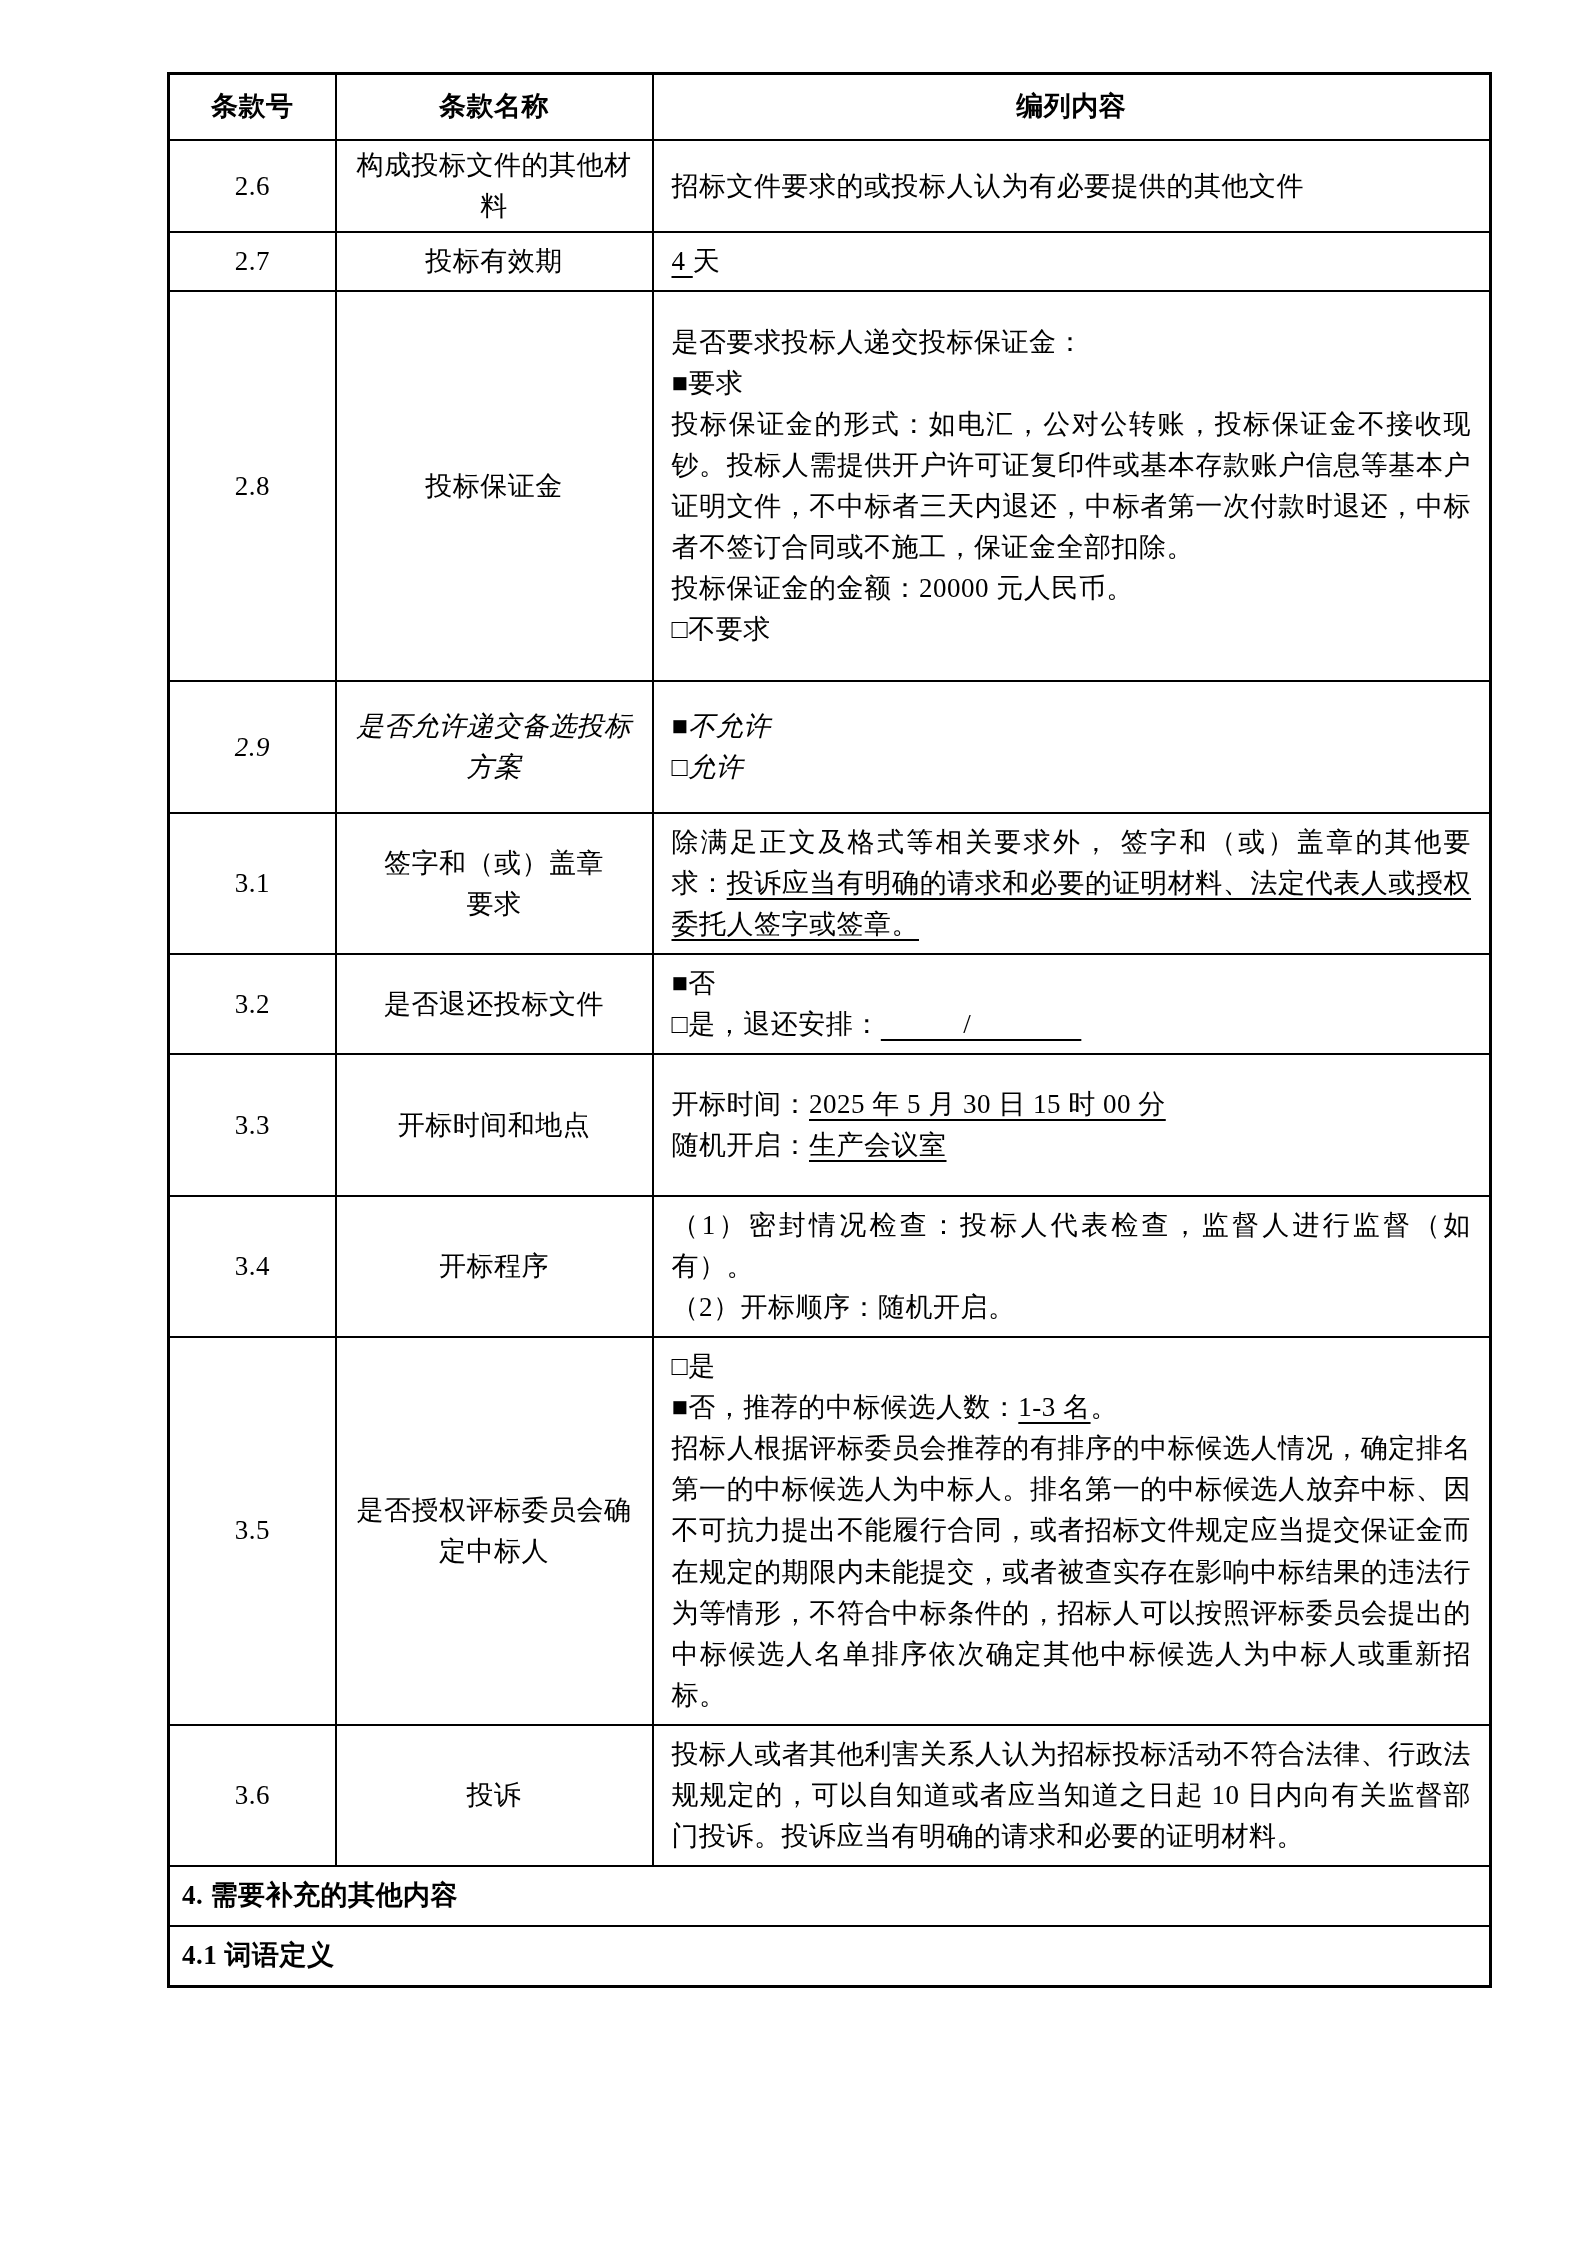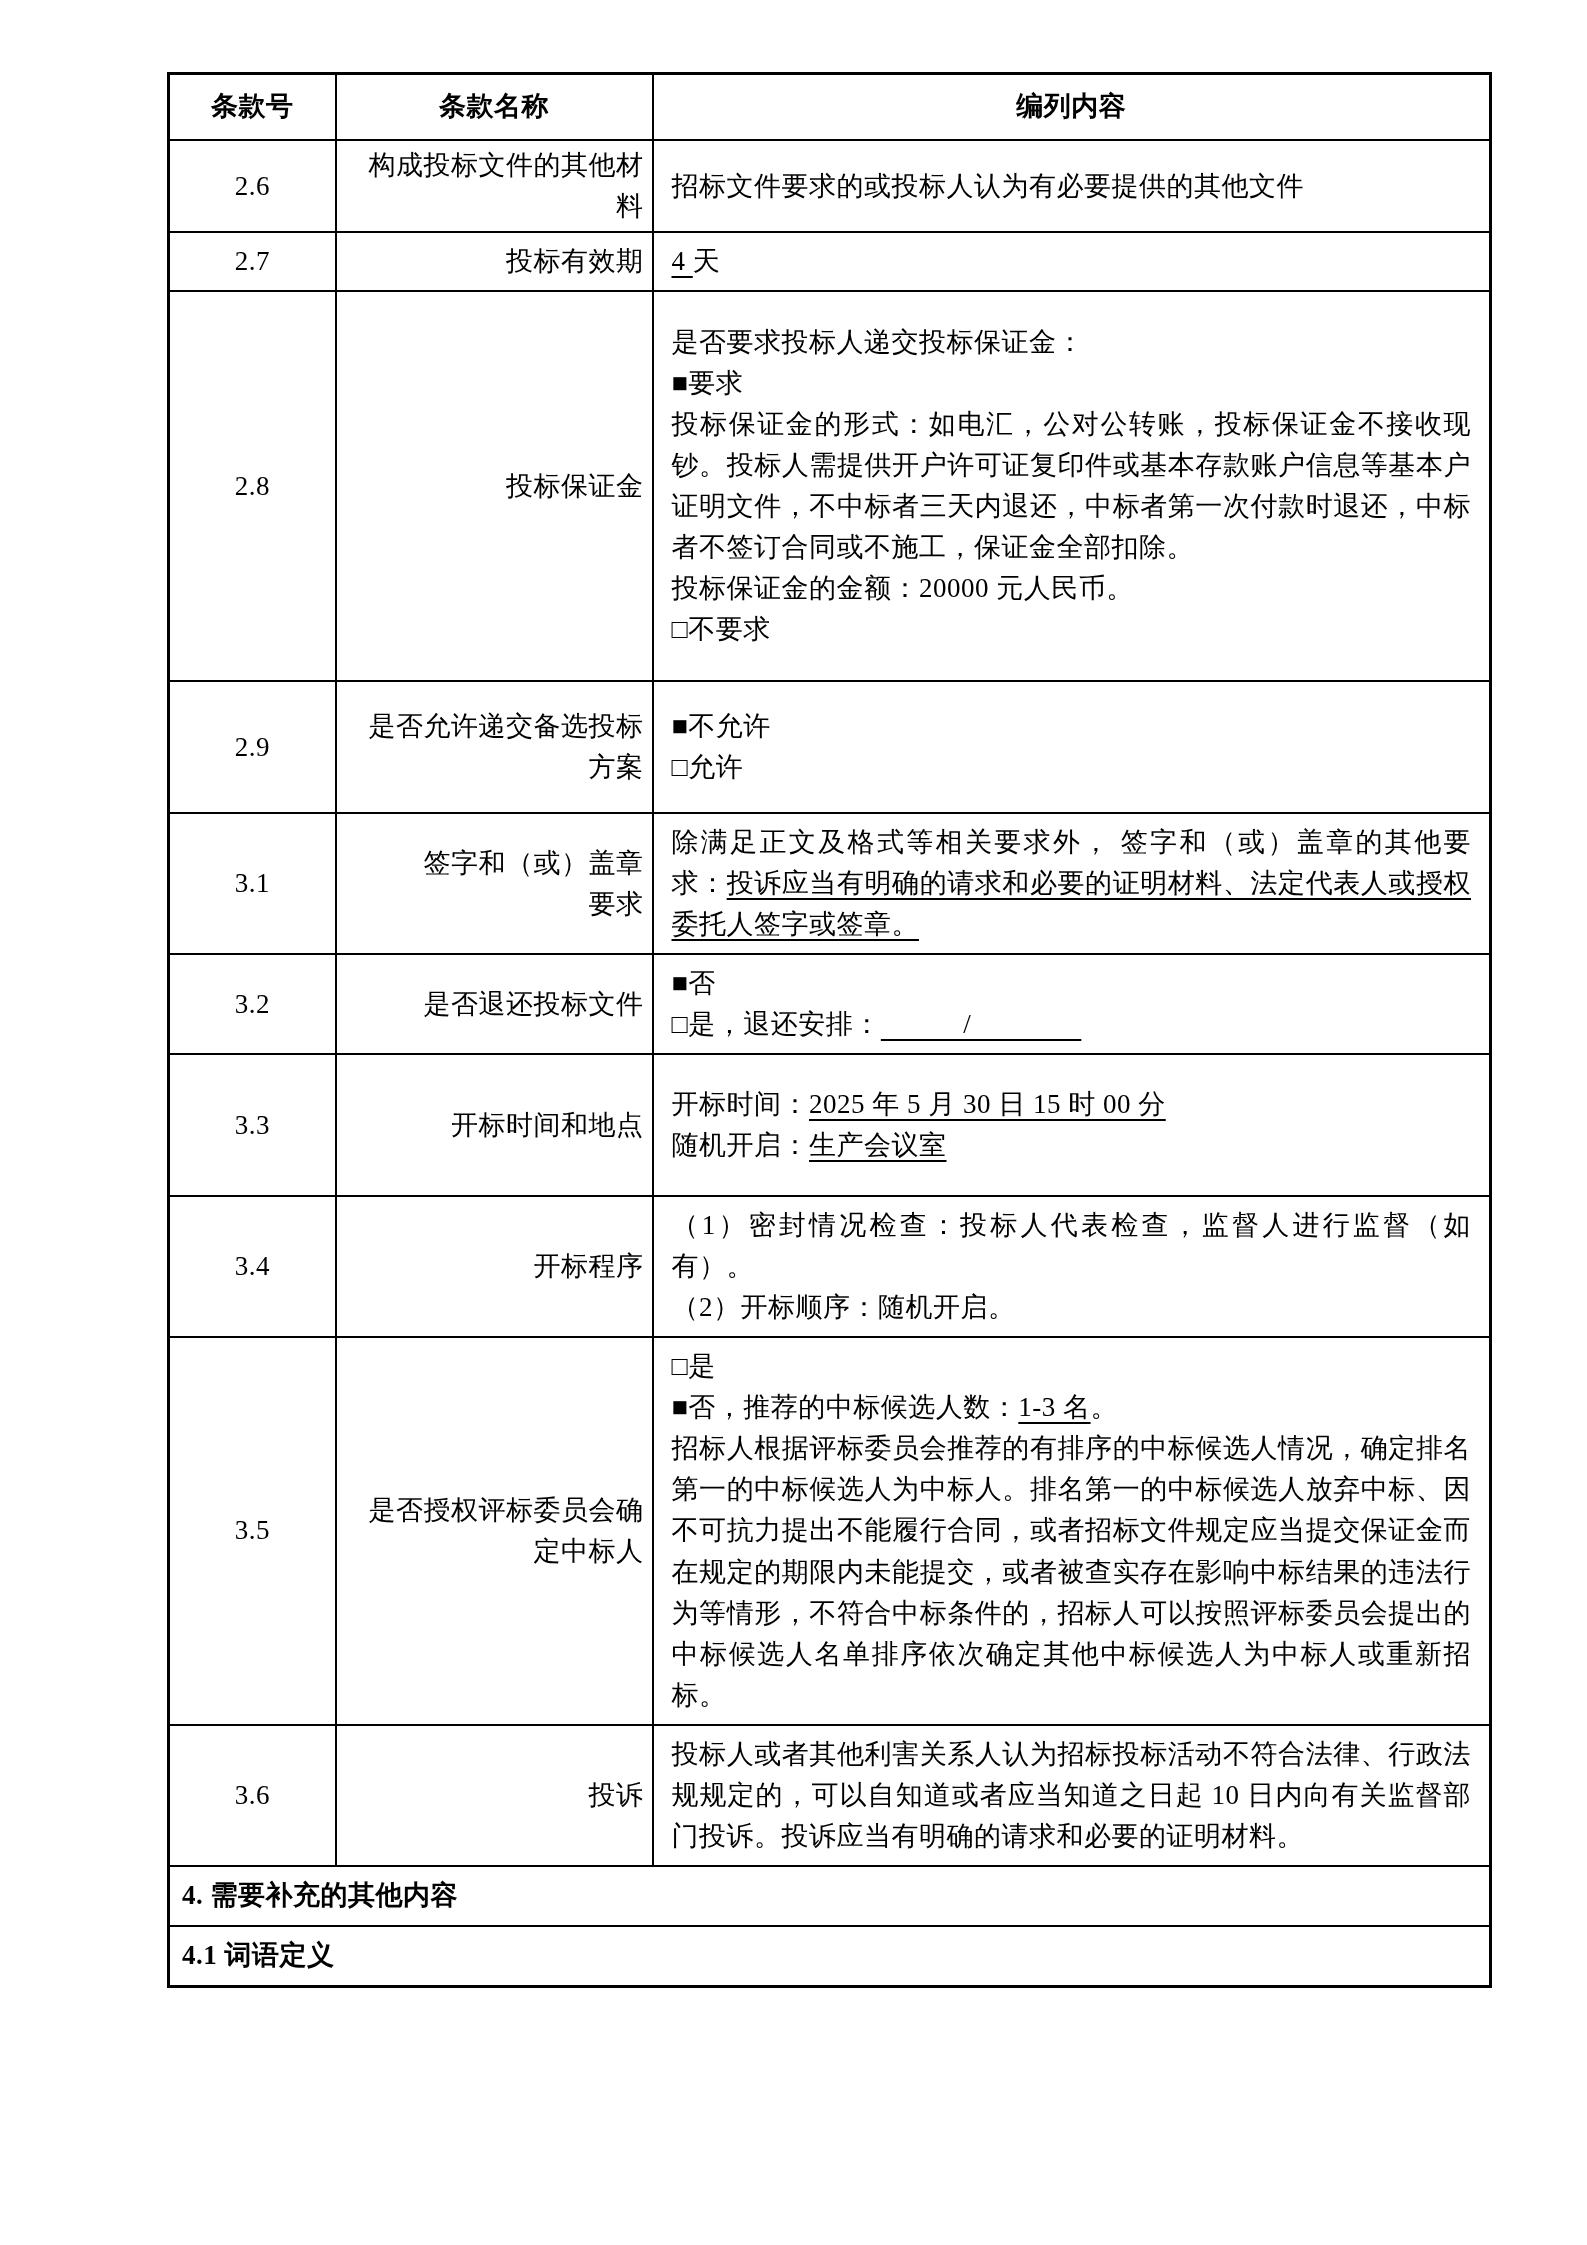--- a/index.html
+++ b/index.html
@@ -35,21 +35,21 @@
     letter-spacing: 0.5px;
   }
   th.hdr {
     font-size: 29px;
     font-weight: bold;
     text-align: center;
     height: 60px;
     padding: 2px 4px;
   }
   td.c1 { text-align: center; padding: 2px 4px; }
-  td.c2 { text-align: right; padding: 4px 8px; white-space: pre-wrap; }
+  td.c2 { text-align: center; padding: 4px 8px; white-space: pre-wrap; }
   td.c3 { text-align: justify; padding: 8px 18px; }
   td.c3 .line { white-space: pre-wrap; }
   span.seg { white-space: pre-wrap; }
   span.u {
     text-decoration: underline;
     text-underline-offset: 6px;
     text-decoration-thickness: 2px;
   }
   td.section-cell {
     font-weight: bold;
@@ -96,21 +96,21 @@
           <td class="c1">2.8</td>
           <td class="c2">投标保证金</td>
           <td class="c3">
             <div class="line"><span class="seg">是否要求投标人递交投标保证金：</span></div>
             <div class="line"><span class="seg">■</span><span class="seg">要求</span></div>
             <div class="line"><span class="seg">投标保证金的形式：如电汇，公对公转账，投标保证金不接收现钞。投标人需提供开户许可证复印件或基本存款账户信息等基本户证明文件，不中标者三天内退还，中标者第一次付款时退还，中标者不签订合同或不施工，保证金全部扣除。</span></div>
             <div class="line"><span class="seg">投标保证金的金额：20000 元人民币。</span></div>
             <div class="line"><span class="seg">□</span><span class="seg">不要求</span></div>
           </td>
         </tr>
-        <tr style="height: 132px;">
+        <tr style="height: 132px; font-style: italic;">
           <td class="c1">2.9</td>
           <td class="c2">是否允许递交备选投标
 方案</td>
           <td class="c3">
             <div class="line"><span class="seg">■</span><span class="seg">不允许</span></div>
             <div class="line"><span class="seg">□</span><span class="seg">允许</span></div>
           </td>
         </tr>
         <tr style="height: 130px;">
           <td class="c1">3.1</td>

